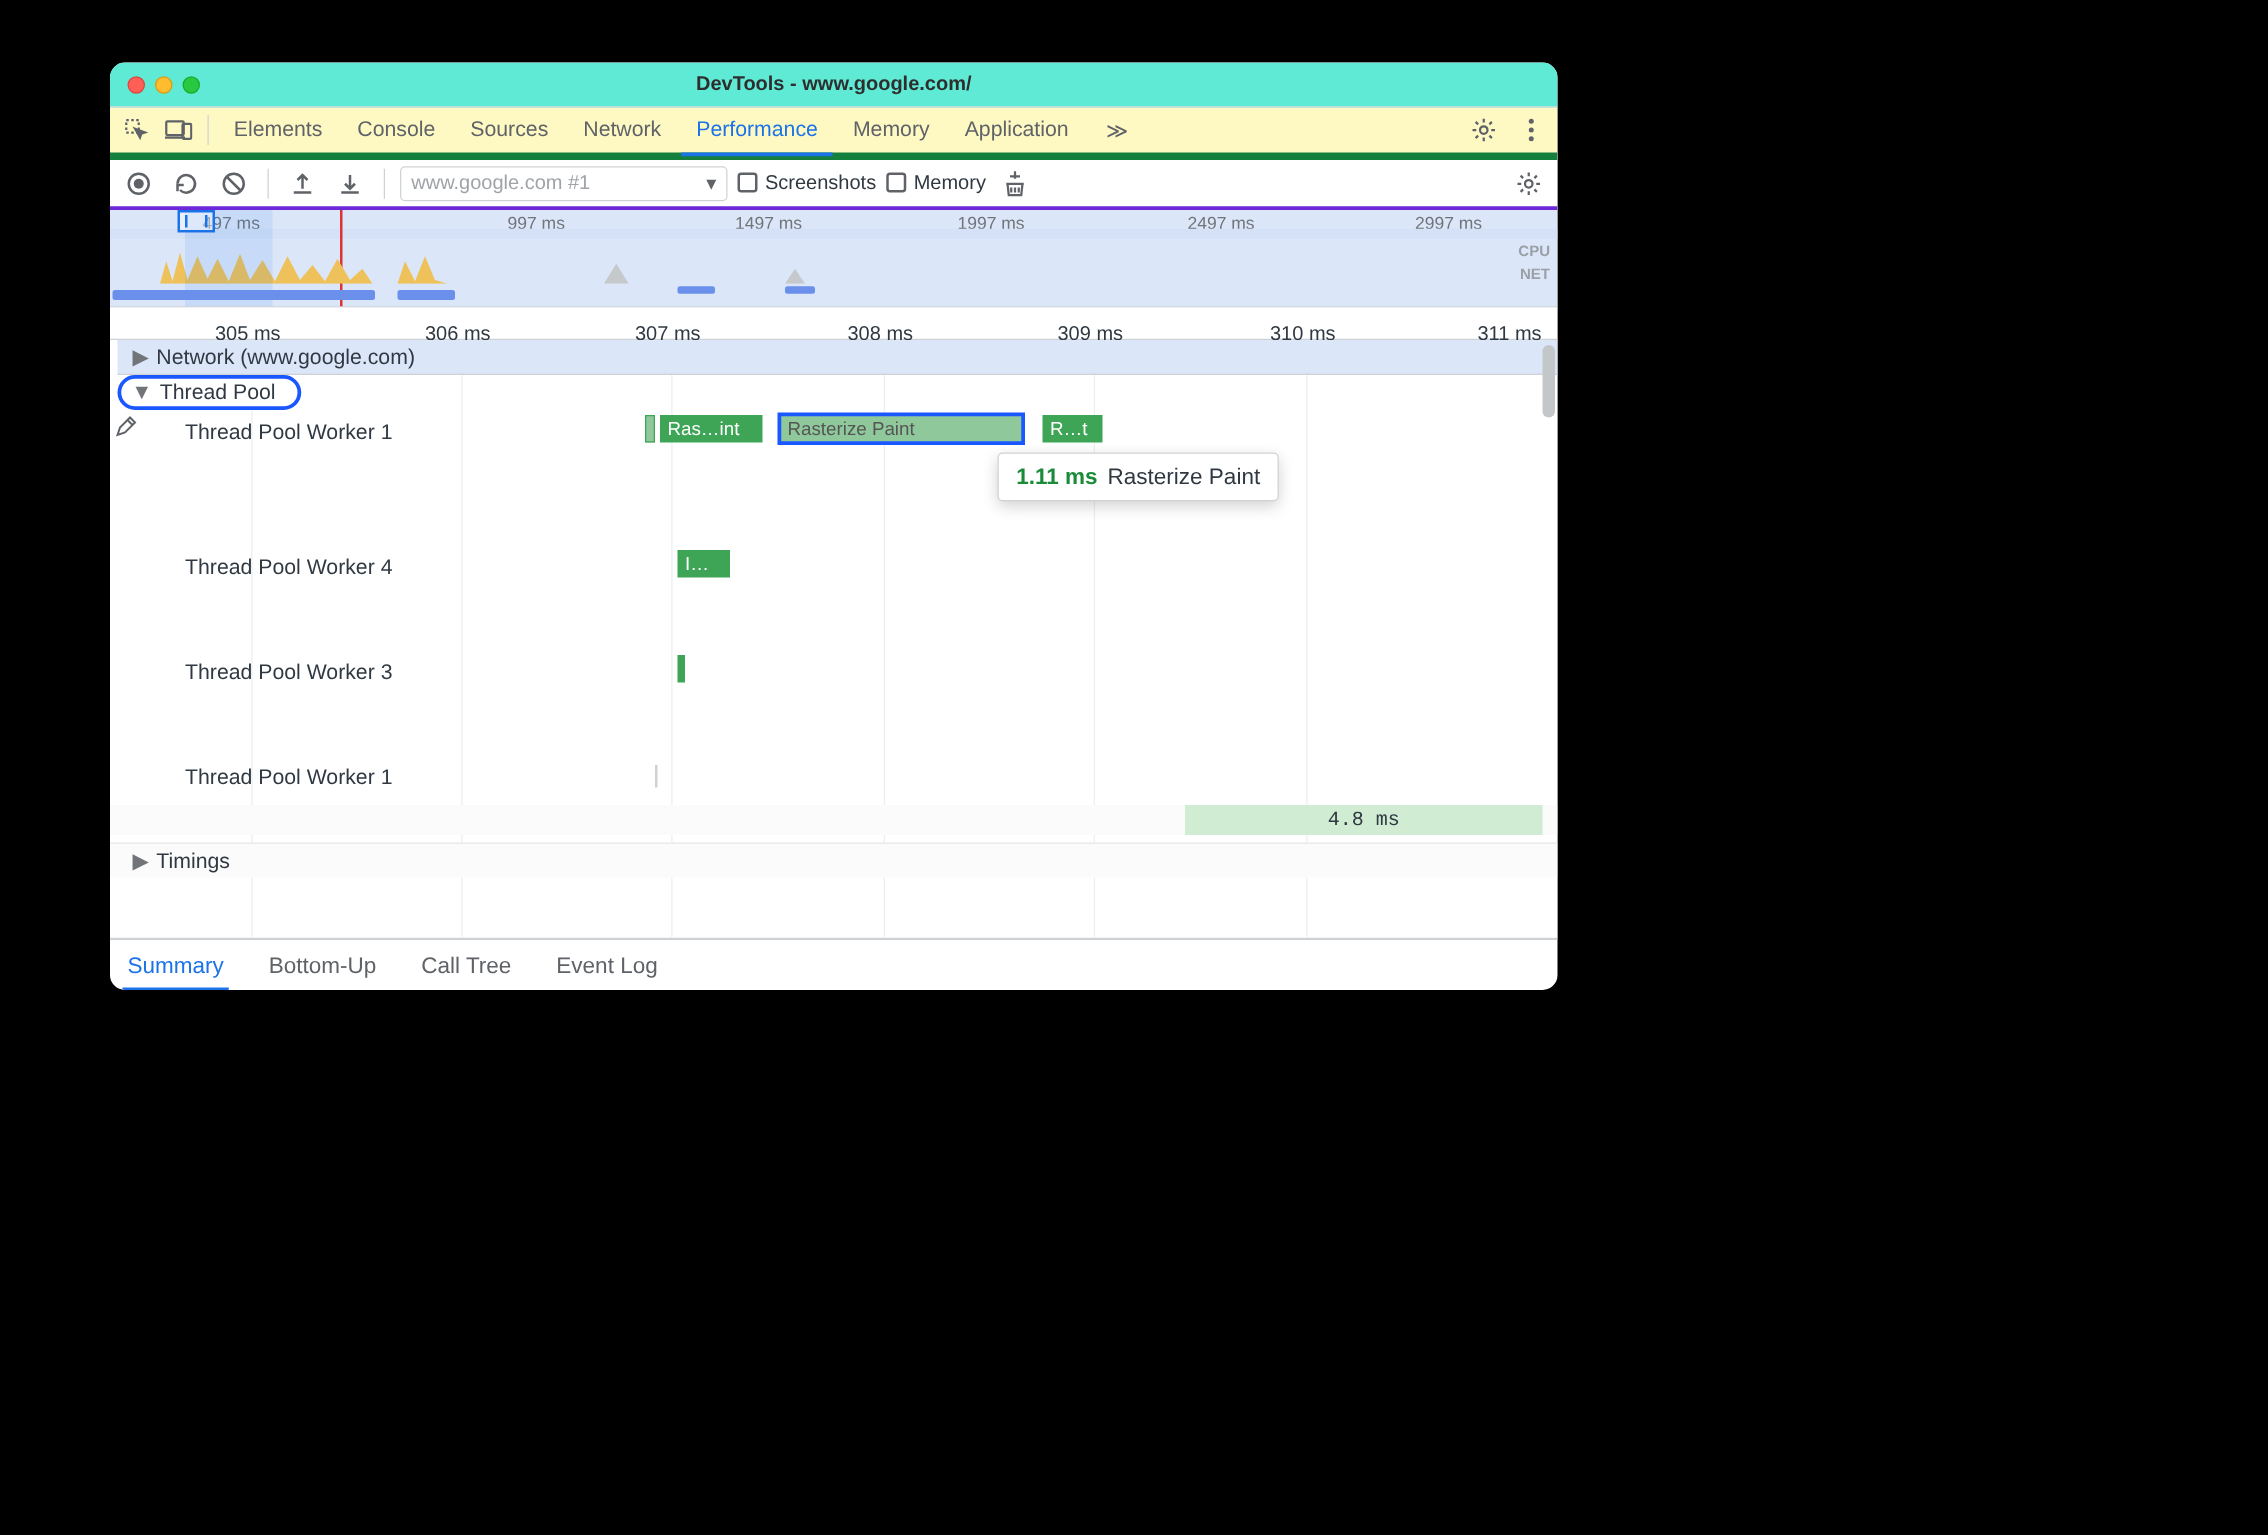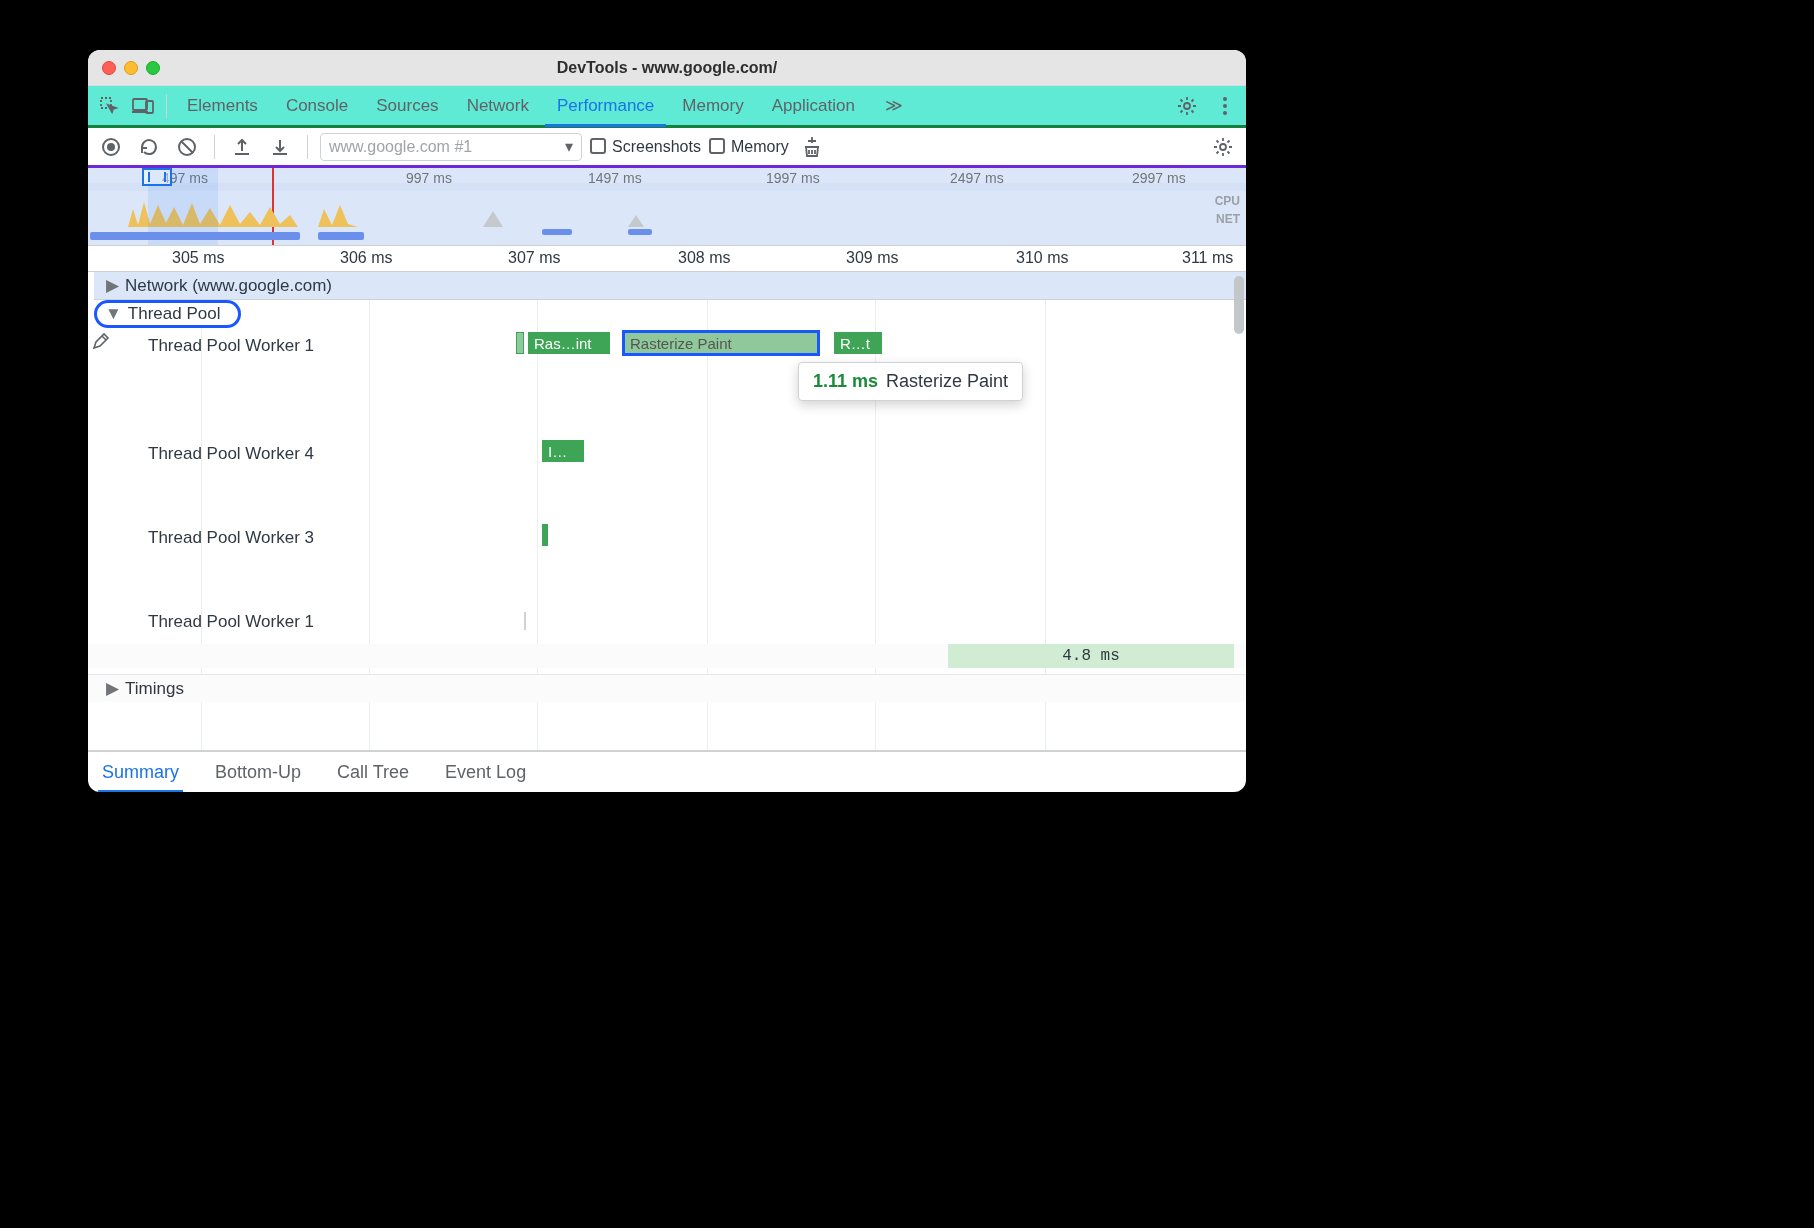--- a/index.html
+++ b/index.html
@@ -20,40 +20,40 @@
     width: 1158px; height: 742px;
     background: #fff;
     border-radius: 12px;
     box-shadow: 0 25px 60px rgba(0,0,0,0.55);
     overflow: hidden;
     display: flex;
     flex-direction: column;
   }
   .titlebar {
     height: 36px;
-    background: #e5e5e5;
+    background: #5eead4;
     border-bottom: 1px solid #dcdcdc;
     display: flex; align-items: center;
     position: relative;
   }
   .traffic { display: flex; gap: 8px; margin-left: 14px; }
   .traffic span { width: 14px; height: 14px; border-radius: 50%; display:block; }
   .tdot-close { background:#ff5f57; border:1px solid #e0443e;}
   .tdot-min { background:#febc2e; border:1px solid #d99d15;}
   .tdot-max { background:#28c840; border:1px solid #1aab29;}
   .title-text { position:absolute; left:0; right:0; text-align:center; font-weight:600; font-size:16px; color:#2e2e2e; pointer-events:none;}
 
   
   .tabstrip {
     height: 42px;
     display:flex; align-items:center;
-    border-bottom:3px solid #15803d;
+    border-bottom:6px solid #15803d;
     padding: 0 6px;
     gap:4px;
-    background:#5eead4;
+    background:#fef9c3;
   }
   .ts-iconbtn {
     width:30px;height:30px;display:flex;align-items:center;justify-content:center;
     color:#5f6368; border-radius:4px;
   }
   .ts-divider { width:1px;height:24px;background:#cfd2d5;margin:0 4px;}
   .tab {
     padding: 0 12px; height:42px; display:flex; align-items:center;
     color:#5f6368; font-size:17px;
   }
@@ -87,21 +87,21 @@
   .ov-handle::before{left:4px;} .ov-handle::after{right:4px;}
   .ov-flame { position:absolute; bottom:18px; height:30px;}
   .ov-flame svg{display:block;}
   .ov-netlane{position:absolute;left:0;right:0;bottom:0;height:16px;}
   .ov-netseg{position:absolute;top:3px;height:8px;background:#6a90ec;border-radius:2px;}
   .ov-redline{position:absolute;top:0;bottom:0;width:2px;background:#d33;}
   .ov-labels{position:absolute;right:6px;top:24px;font-size:12px;color:#9aa0a6;font-weight:700;line-height:18px;text-align:right;}
 
   
   .ruler { height:26px;border-bottom:1px solid #cfd2d5;position:relative;background:#fff;}
-  .ruler .lbl{position:absolute;top:3px;font-size:16px;color:#303942;}
+  .ruler .lbl{position:absolute;top:13px;font-size:16px;color:#303942;}
 
   
   .flame { position:relative; flex:1; overflow:hidden; background:#fff;}
   .grid { position:absolute; top:0; bottom:0; width:1px; background:#eceef0;}
   .row-label { position:absolute; left:18px; font-size:17px;}
   .triangle { display:inline-block; margin-right:6px; color:#717579;}
   .edit-icon { position:absolute; left:4px; top:60px; color:#5f6368;}
   .section-network{position:absolute;left:6px;top:0;right:0;height:28px;background:#dbe6f9;display:flex;align-items:center;padding-left:12px;font-size:17px;border-bottom:1px solid #cfd2d5;}
   .threadpool-chip{
     position:absolute;left:6px;top:28px;height:28px;padding:1px 18px 1px 8px;

